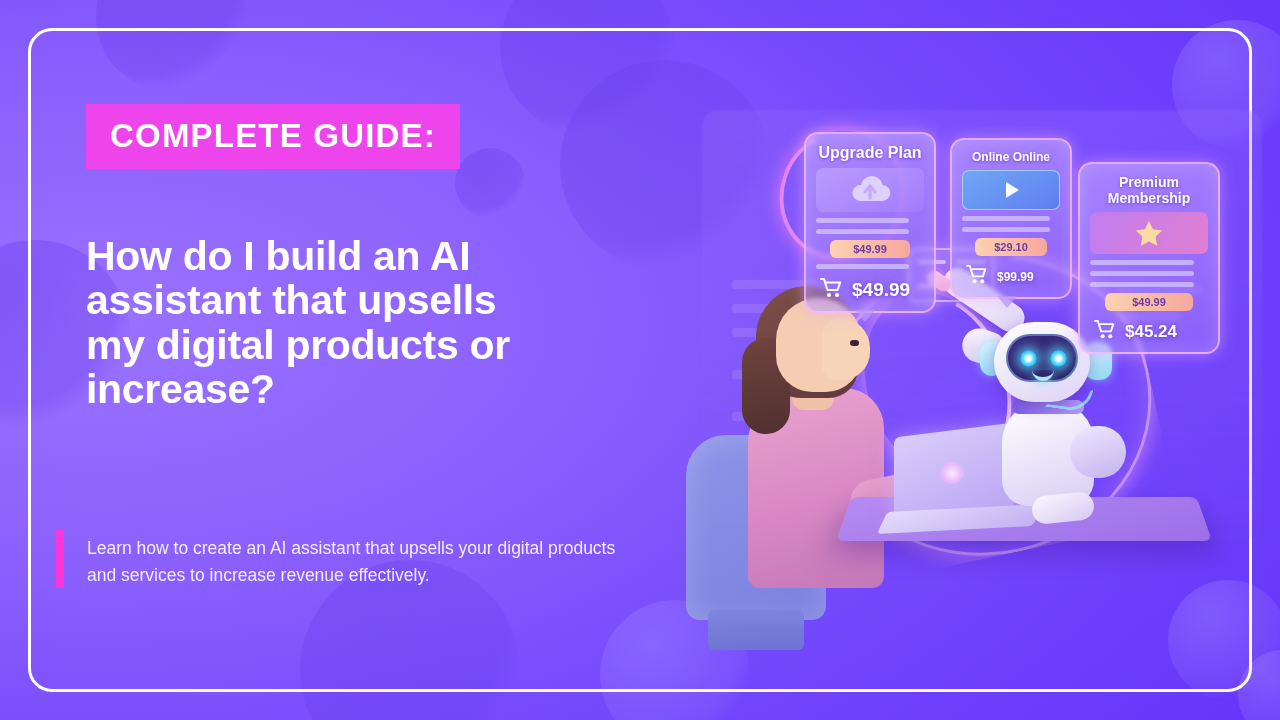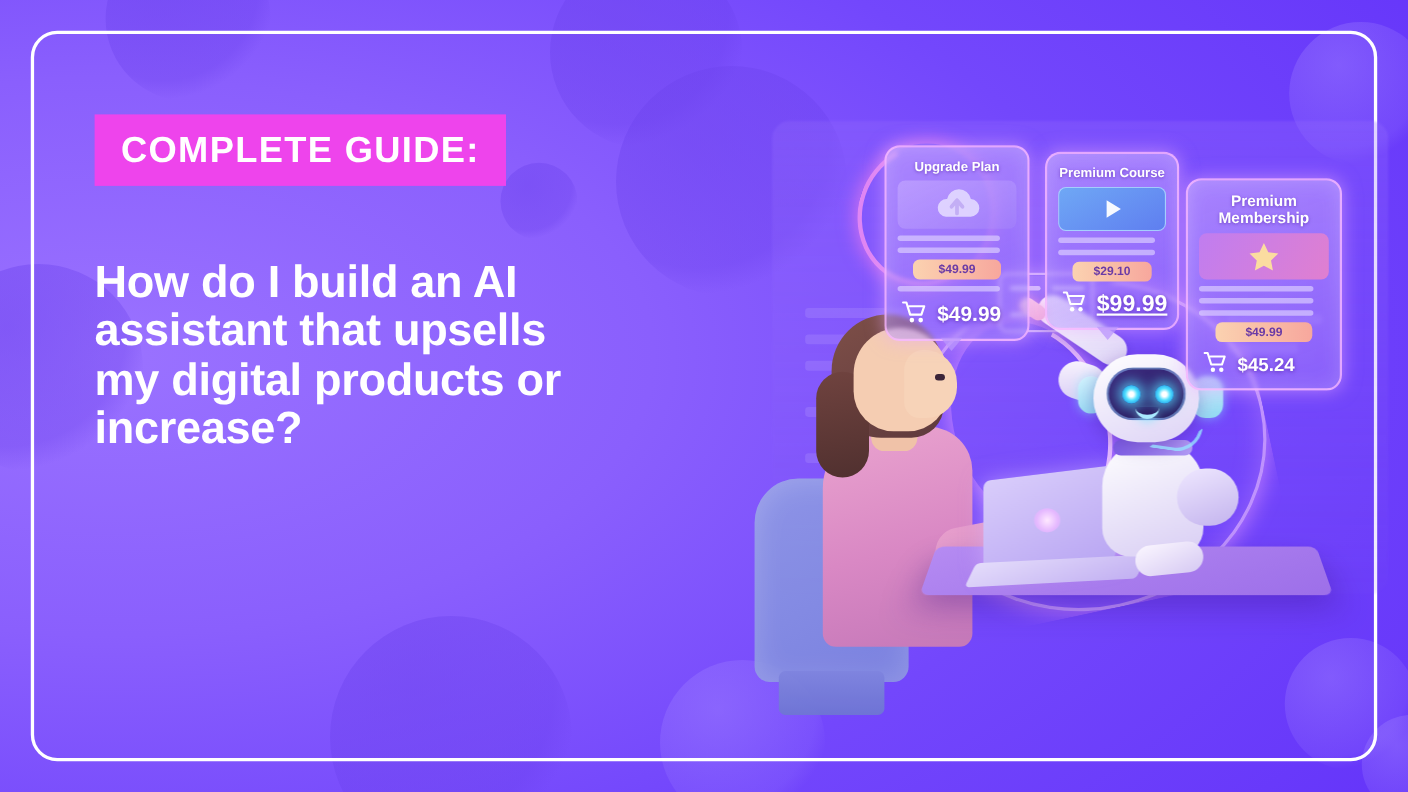--- a/index.html
+++ b/index.html
@@ -120,26 +120,26 @@
     position:absolute; bottom:-11px; left:38%;
     width:0;height:0;border-left:10px solid transparent;
     border-right:10px solid transparent;
     border-top:12px solid rgba(185,150,252,.75);
   }
 
   #card1 { left:132px; top:42px;  width:132px; }
   #card2 { left:278px; top:48px;  width:122px; }
   #card3 { left:406px; top:72px;  width:142px; }
 
-  #card1 .c-title{ font-size:12px; } #card1 .c-media{ height:44px; }
+  #card1 .c-title{ font-size:16px; } #card1 .c-media{ height:44px; }
   #card2 .c-title{ font-size:12px; } #card2 .c-media{ height:40px; }
   #card3 .c-title{ font-size:14px; } #card3 .c-media{ height:42px; }
   #card1 .c-badge,#card2 .c-badge{ font-size:11px; }
   #card3 .c-badge{ font-size:11px; }
-  #card1 .c-price{ font-size:19px; } #card2 .c-price{ font-size:21px;text-decoration:underline; } #card3 .c-price{ font-size:17px; }
+  #card1 .c-price{ font-size:19px; } #card2 .c-price{ font-size:12px; } #card3 .c-price{ font-size:17px; }
 
   .media-upload { background:linear-gradient(150deg, rgba(205,180,255,.5), rgba(170,140,250,.35)); }
   .media-video  { background:linear-gradient(150deg,#6fa8f5,#5f7ef0); border:1px solid rgba(180,220,255,.8); }
   .media-star   { background:linear-gradient(120deg,#c07df0,#e07fd0); }
 
   
   .chair {
     position:absolute; left:14px; top:345px; width:140px; height:185px;
     background:linear-gradient(150deg,#8f9ae6,#7b86dd);
     border-radius:40px 40px 14px 14px; opacity:.92;
@@ -311,20 +311,24 @@
     <div class="bub light" style="left:600px; top:600px;  width:150px; height:150px;"></div>
   </div>
 
   <div class="frame"></div>
 
   <div class="left">
     <div class="eyebrow">COMPLETE GUIDE:</div>
     <h1 class="headline">How do I build an AI assistant that upsells my digital products or increase?</h1>
   </div>
 
+  <div class="sub-wrap">
+    <div class="sub-bar"></div>
+    <div class="sub-text">Learn how to create an AI assistant that upsells your digital products and services to increase revenue effectively.</div>
+  </div>
 
   <div class="illus">
 
     <div class="screenbg"></div>
     <div class="scr-row" style="left:60px;  top:190px; width:96px; height:9px;"></div>
     <div class="scr-row" style="left:60px;  top:214px; width:78px; height:9px;"></div>
     <div class="scr-row" style="left:60px;  top:238px; width:104px;height:9px;"></div>
     <div class="scr-row" style="left:60px;  top:280px; width:86px; height:9px;"></div>
     <div class="scr-row" style="left:60px;  top:322px; width:96px; height:9px;"></div>
     <div class="scr-row" style="left:444px; top:196px; width:86px; height:9px;"></div>
@@ -392,21 +396,21 @@
             <circle cx="9" cy="18" r="2.1" fill="#fff"></circle>
               <circle cx="17" cy="18" r="2.1" fill="#fff"></circle>
           </svg>
         </span>
         <span class="c-price">$49.99</span>
       </div>
       <div class="tail"></div>
     </div>
 
     <div class="card" id="card2">
-      <div class="c-title">Premium Course</div>
+      <div class="c-title">Online Online</div>
       <div class="c-media media-video">
         <svg width="26" height="26" viewBox="0 0 26 26" aria-hidden="true">
           <path d="M8 5l13 8-13 8z" fill="#ffffff" opacity=".95"></path>
         </svg>
       </div>
       <div class="c-line" style="width:90%;"></div>
       <div class="c-line" style="width:90%;"></div>
       <div class="c-badge">$29.10</div>
       <div class="c-foot">
         <span class="cart-ico">

